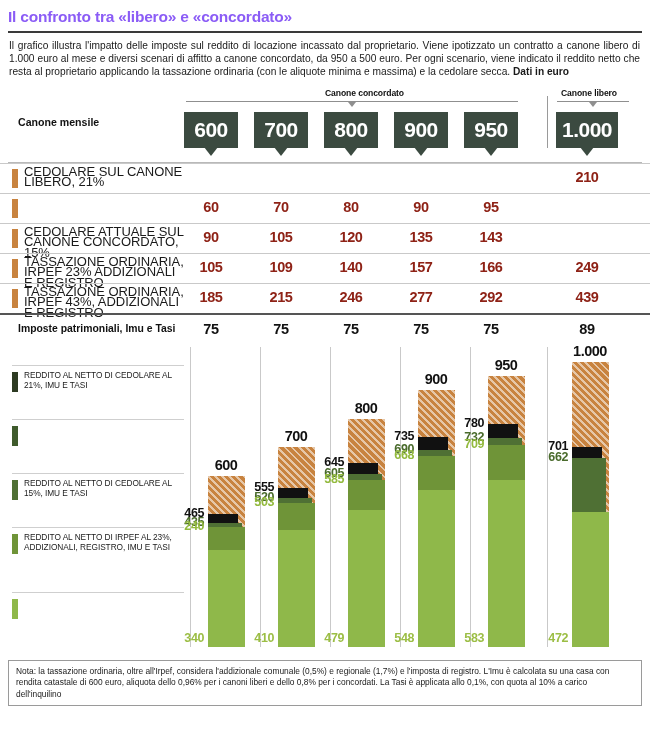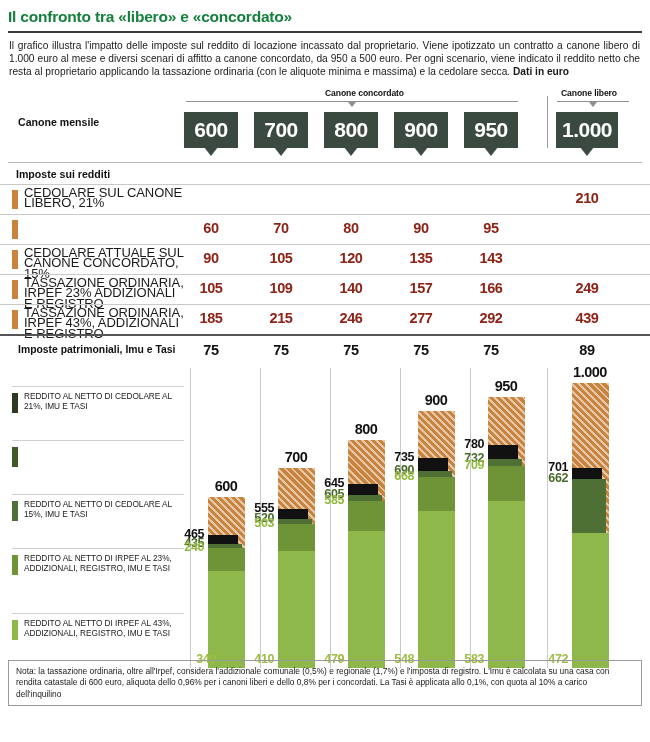--- a/index.html
+++ b/index.html
@@ -9,21 +9,21 @@
     font-family:"Liberation Sans", sans-serif;
     color:#1a1a1a;
     overflow:hidden;
     position:relative;
   }
   .page{position:relative;width:650px;height:742px;padding:0;box-sizing:border-box;}
 
   
   .title{
     font-size:15.5px;font-weight:bold;letter-spacing:-0.2px;
-    padding:8px 0 5px 8px;color:#15803d;
+    padding:8px 0 5px 8px;color:#8b5cf6;
   }
   .rule-dark{height:2px;background:#3a3a3a;margin:0 8px 0 8px;}
   .rule-thin{height:1px;background:#b9b9b9;margin:0 8px;}
 
   
   .standfirst{
     font-size:10.2px;line-height:13.2px;color:#1a1a1a;
     padding:6px 10px 7px 9px;text-align:justify;
   }
   .standfirst b{font-weight:bold;}
@@ -175,21 +175,20 @@
         <i class="tip"></i>
       </div>
     <div class="badge wide" style="left:556px;top:26px;">
         <span>1.000</span>
         <i class="tip"></i>
       </div>
   </div>
 
   <div class="rule-thin"></div>
 
-  <div class="sect-title">Imposte sui redditi</div>
 
   <div id="tax-rows">
       <div class="trow first">
         <div class="swatch" style="background: rgb(200, 131, 63);"></div>
         <div class="tlabel">CEDOLARE SUL CANONE LIBERO, 21%</div>
         <div class="tval" style="left: 556px; width: 62px;">210</div>
       </div>
       <div class="trow">
         <div class="swatch" style="background: rgb(200, 131, 63);"></div>
         <div class="tval" style="left: 184px; width: 54px;">60</div>
@@ -254,21 +253,20 @@
         <div class="legrow" style="top: 126px; height: 54px;">
           <div class="legsw" style="background: rgb(79, 112, 52);"></div>
           <div class="legtxt">REDDITO AL NETTO DI CEDOLARE AL 15%, IMU E TASI</div>
         </div>
         <div class="legrow" style="top: 180px; height: 65px;">
           <div class="legsw" style="background: rgb(111, 148, 56);"></div>
           <div class="legtxt">REDDITO AL NETTO DI IRPEF AL 23%, ADDIZIONALI, REGISTRO, IMU E TASI</div>
         </div>
         <div class="legrow" style="top: 245px; height: 60px;">
           <div class="legsw" style="background: rgb(143, 184, 74);"></div>
-          <div class="legtxt">REDDITO AL NETTO DI IRPEF AL 43%, ADDIZIONALI, REGISTRO, IMU E TASI</div>
         </div>
       </div>
     <div id="colseps">
         <div class="colsep" style="left: 190px;"></div>
         <div class="colsep" style="left: 260px;"></div>
         <div class="colsep" style="left: 330px;"></div>
         <div class="colsep" style="left: 400px;"></div>
         <div class="colsep" style="left: 470px;"></div>
         <div class="colsep" style="left: 547px;"></div>
       </div>
@@ -277,21 +275,21 @@
           <div class="seg hatch" style="bottom: 0px; height: 171px;"></div>
           <div class="seg blk" style="bottom: 123.975px; height: 8.55px; width: 30px;"></div>
           <div class="seg g15" style="bottom: 119.7px; height: 4.275px; width: 34px;"></div>
           <div class="seg g23" style="bottom: 96.9px; height: 22.8px;"></div>
           <div class="seg g43" style="bottom: 0px; height: 96.9px;"></div>
         </div>
         <div class="topnum" style="left: 202px; bottom: 174px;">600</div>
         <div class="lnum dark" style="left: 172px; bottom: 126.525px;">465</div>
         <div class="lnum mid" style="left: 172px; bottom: 117.975px;">435</div>
         <div class="lnum lite" style="left: 172px; bottom: 113.7px;">240</div>
-        <div class="botnum" style="left: 184px;">340</div>
+        <div class="botnum" style="left: 172px;">340</div>
         <div class="bar" style="left: 278px; height: 199.5px;">
           <div class="seg hatch" style="bottom: 0px; height: 199.5px;"></div>
           <div class="seg blk" style="bottom: 148.2px; height: 9.975px; width: 30px;"></div>
           <div class="seg g15" style="bottom: 143.355px; height: 4.845px; width: 34px;"></div>
           <div class="seg g23" style="bottom: 116.85px; height: 26.505px;"></div>
           <div class="seg g43" style="bottom: 0px; height: 116.85px;"></div>
         </div>
         <div class="topnum" style="left: 272px; bottom: 202.5px;">700</div>
         <div class="lnum dark" style="left: 242px; bottom: 152.175px;">555</div>
         <div class="lnum mid" style="left: 242px; bottom: 142.2px;">520</div>

